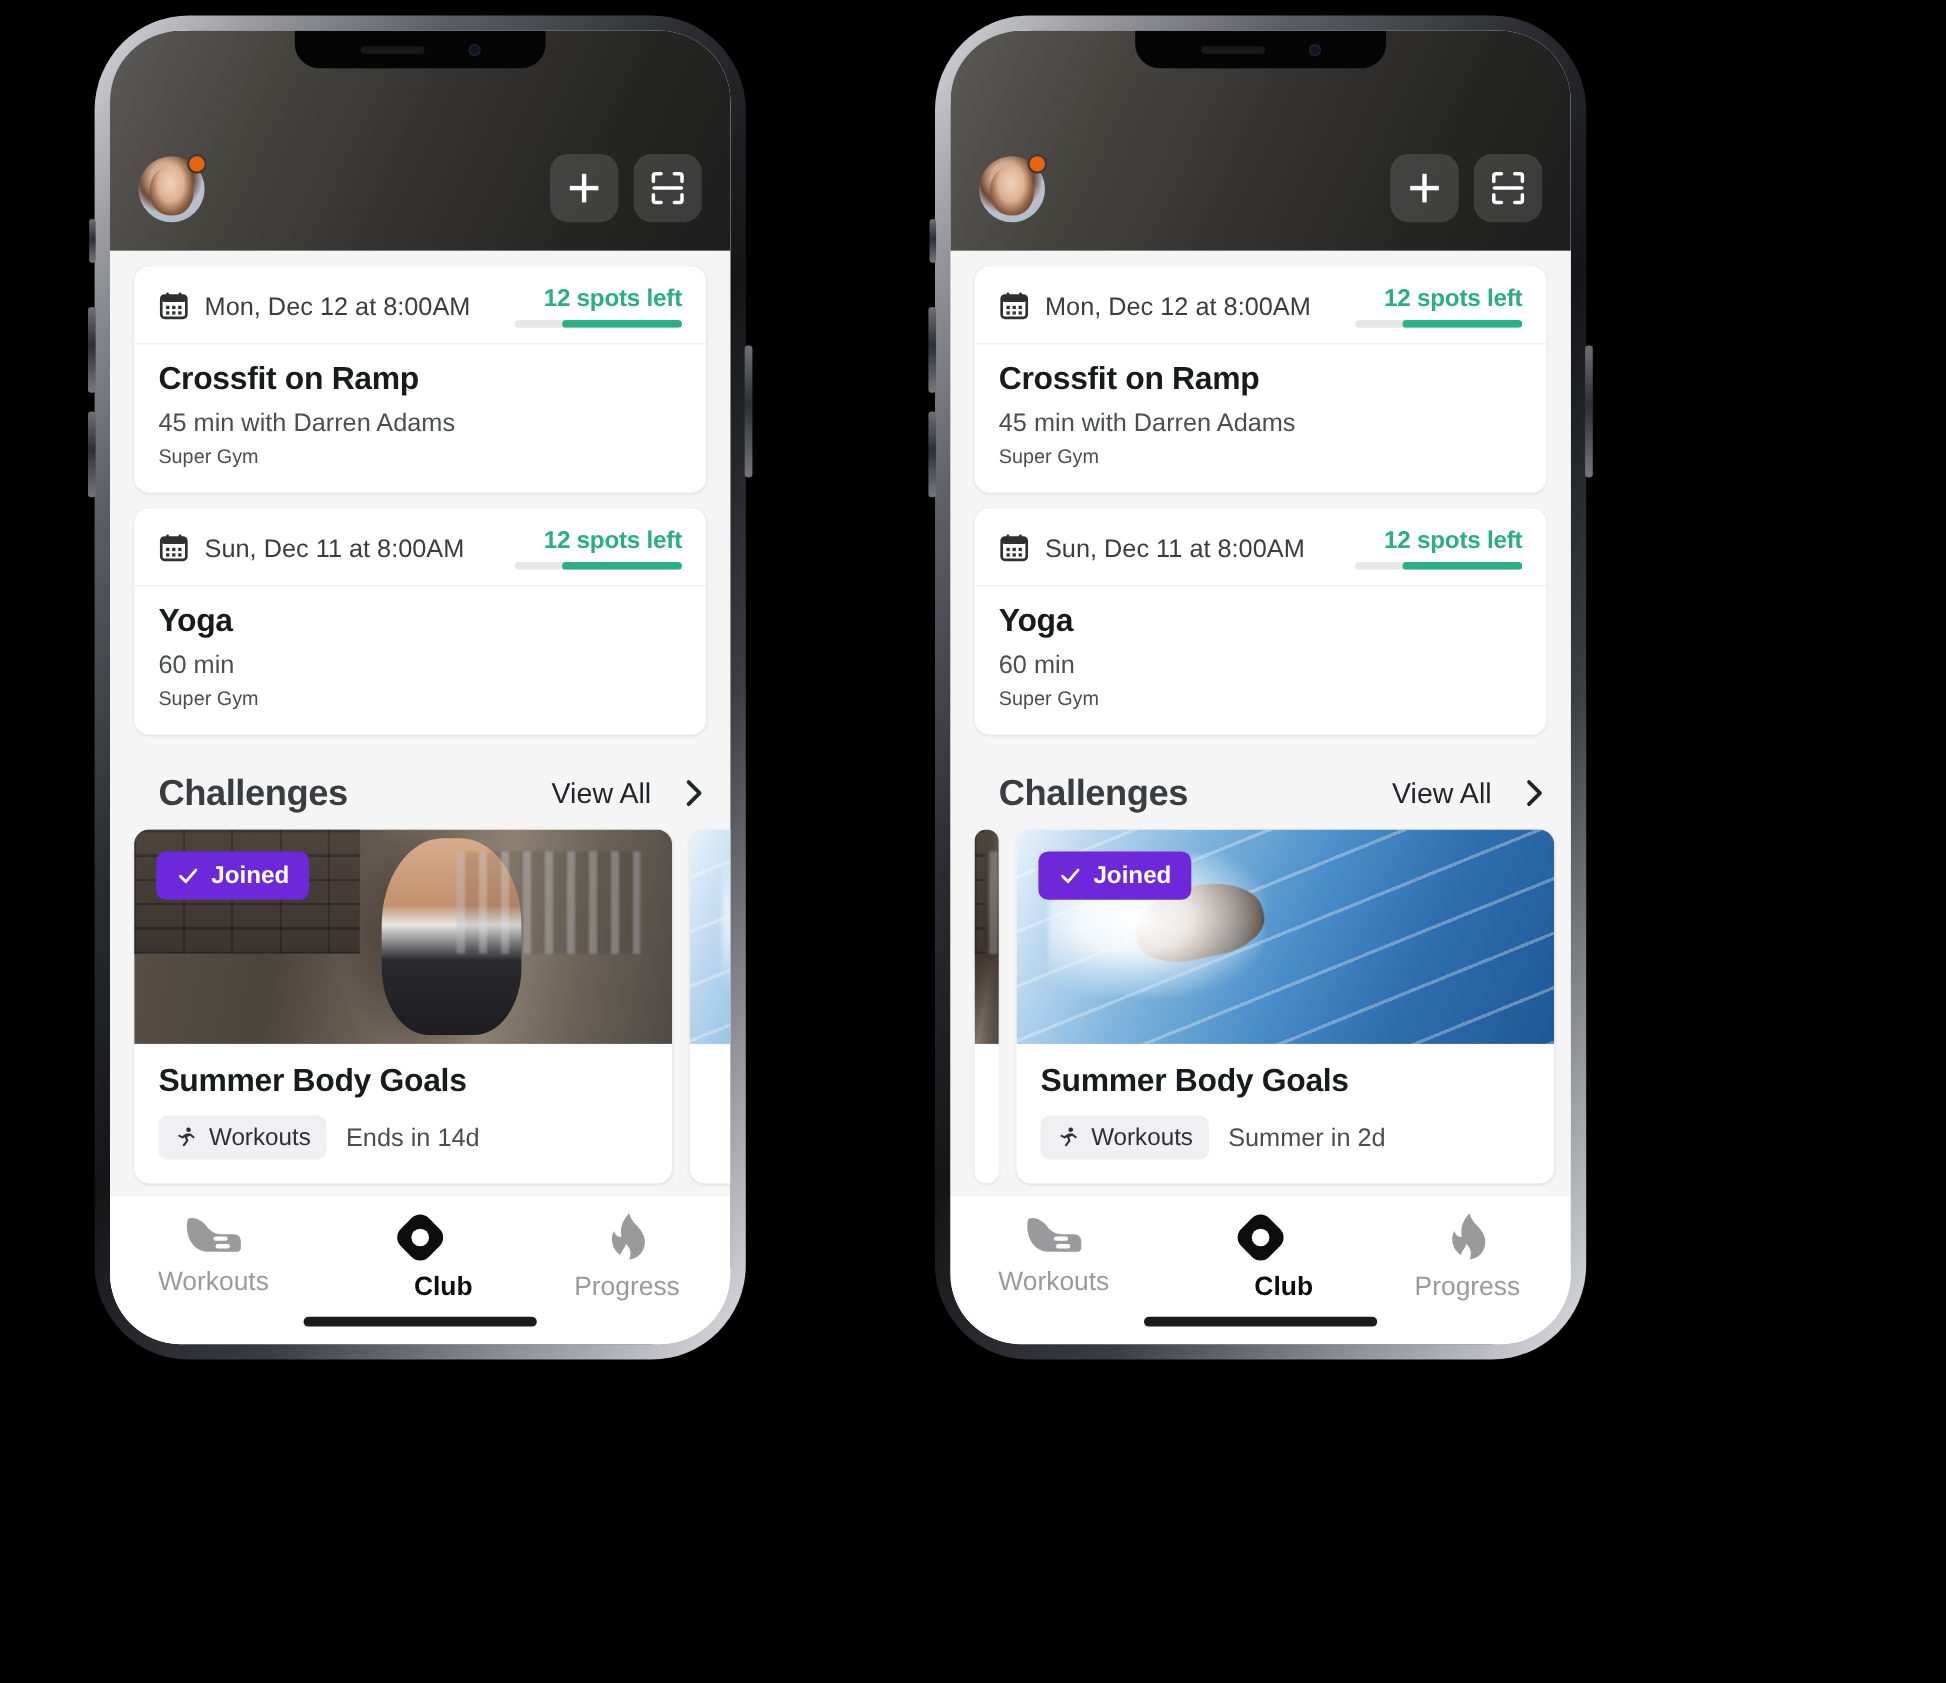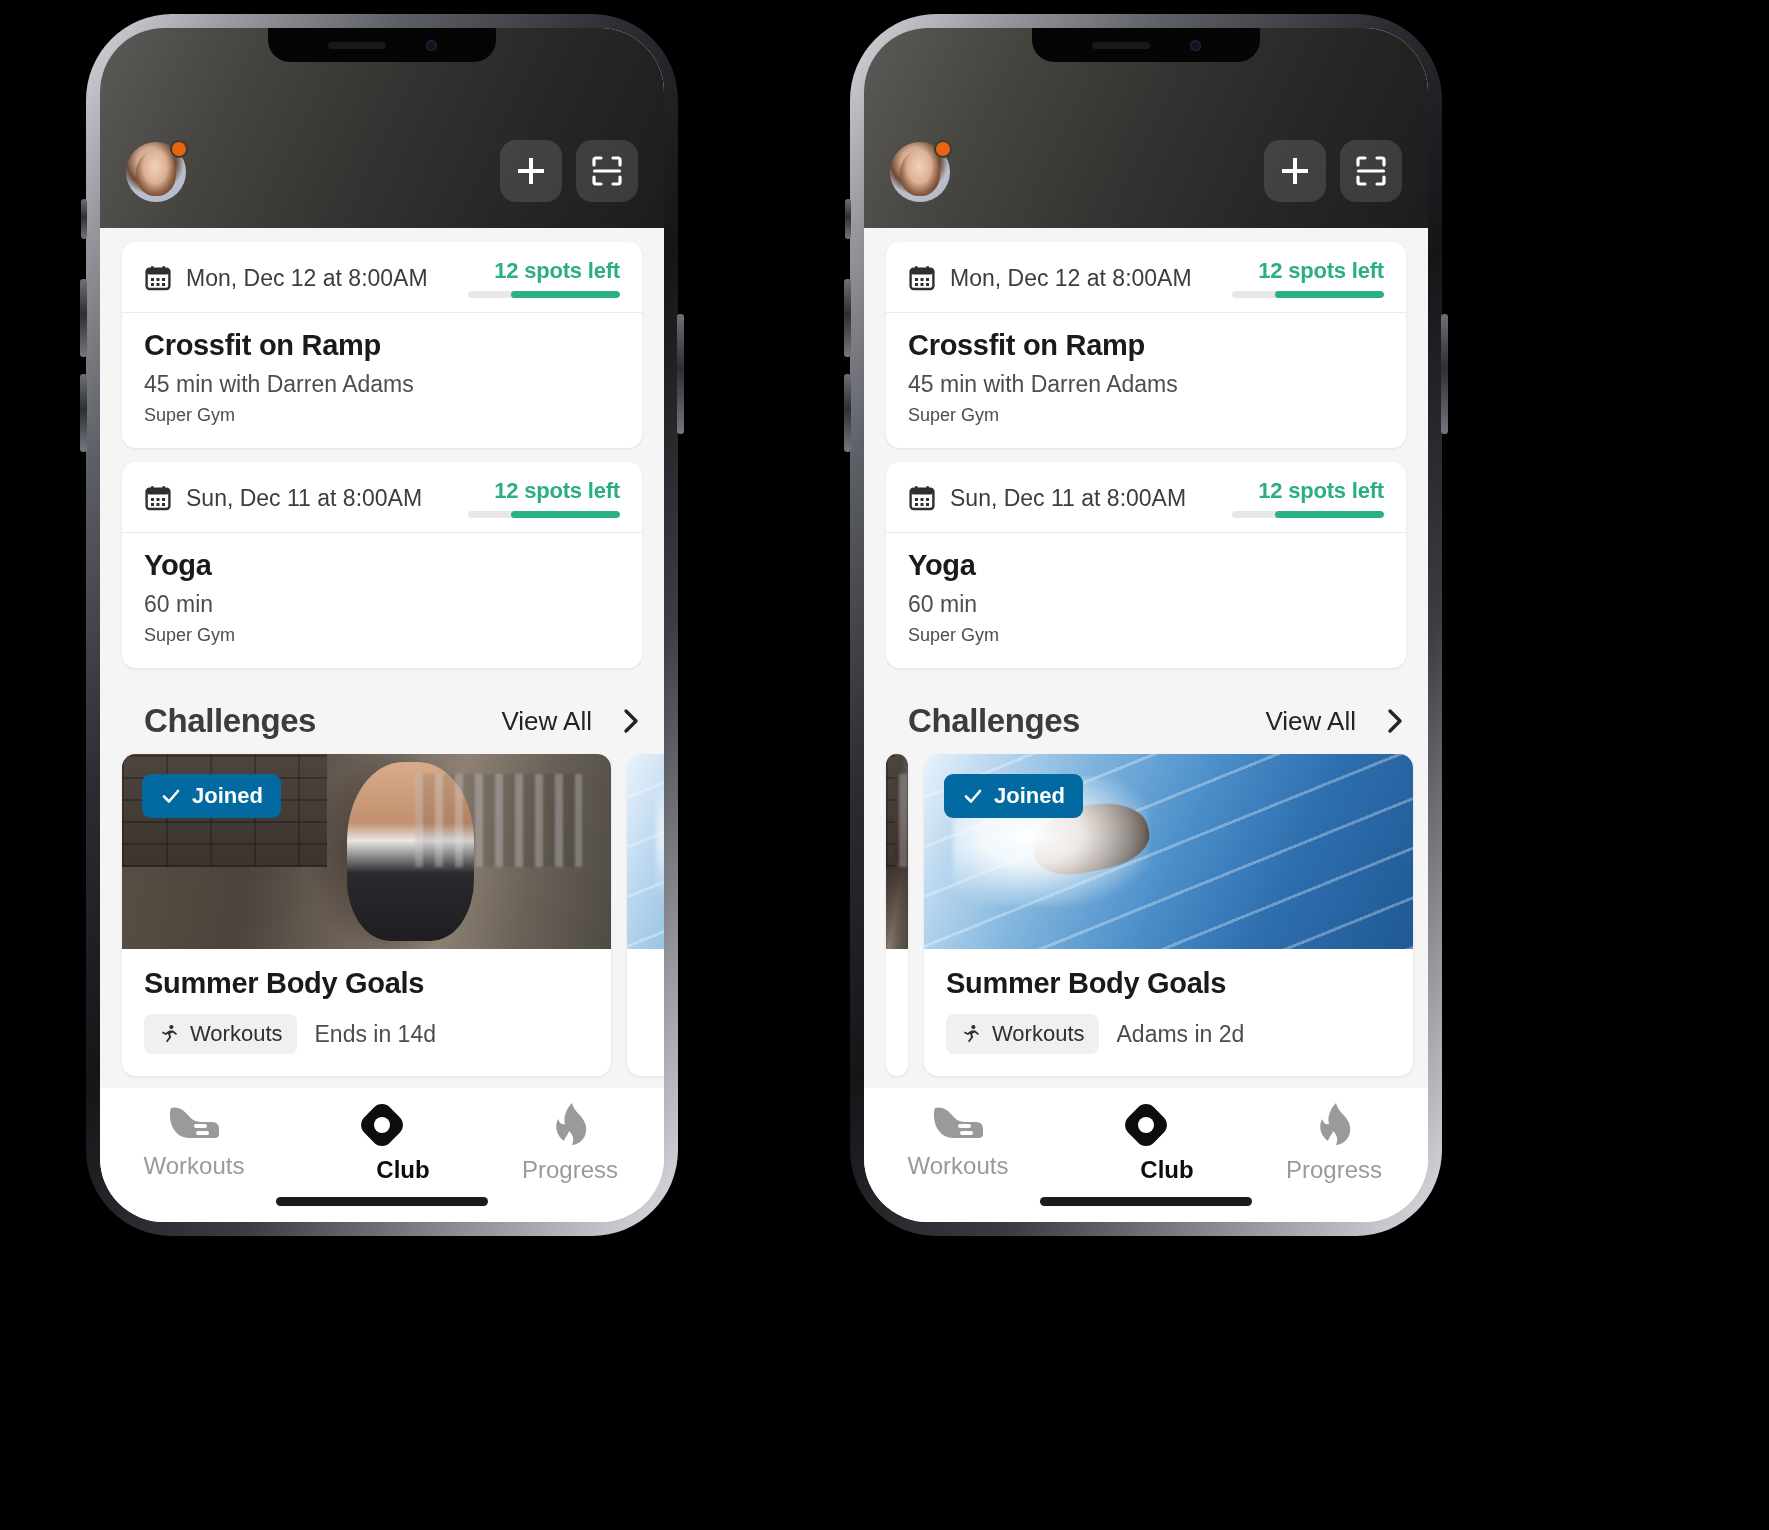--- a/index.html
+++ b/index.html
@@ -192,21 +192,21 @@
   .hero-swimmer{
     position:absolute; left:22%; top:26%; width:24%; height:34%;
     background: linear-gradient(120deg,#6b5242 0%, #8d6c55 40%, #3f3128 100%);
     border-radius: 50% 50% 40% 40%;
     transform: rotate(-12deg);
     filter: blur(0.6px);
   }
   .joined-badge {
     position:absolute; left: 20px; top: 20px;
     display:flex; align-items:center; gap: 10px;
-    background:#0369a1; color:#fff;
+    background:#6d28d9; color:#fff;
     padding: 9px 18px; border-radius: 9px;
     font-size: 22px; font-weight: 600;
   }
   .chal-body { padding: 18px 22px 22px 22px; }
   .chal-title { font-size: 29px; font-weight: 700; color:#191a1c; letter-spacing:-0.3px; }
   .meta-row { display:flex; align-items:center; gap: 18px; margin-top: 14px; }
   .chip {
     display:flex; align-items:center; gap: 10px;
     background:#f0f0f2; border-radius: 8px;
     padding: 7px 14px; font-size: 22px; color:#2e2f31;
@@ -551,21 +551,21 @@
               <div class="chal-body">
                 <div class="chal-title">Summer Body Goals</div>
                 <div class="meta-row">
                   <div class="chip">
                     <svg width="22" height="22" viewBox="0 0 24 24" fill="#2e2f31">
                       <circle cx="14.6" cy="4.4" r="2.3"></circle>
                       <path d="M12.4 8.1 L8.2 10.8 L5.2 9.2 L4.3 10.9 L8.6 13.2 L11 11.8 L12.1 15.2 L8.6 19.8 L10.2 21 L14.4 15.6 L13.2 11.6 L16.1 10.3 L19.6 13.1 L20.8 11.7 L16.6 8.2 Z"></path>
                     </svg>
                     <span>Workouts</span>
                   </div>
-                  <div class="meta-note">Adams in 2d</div>
+                  <div class="meta-note">Summer in 2d</div>
                 </div>
 
               </div>
             </div>
           </div>
 
         </div>
 
         <div class="tabbar">
           <div class="tab">

